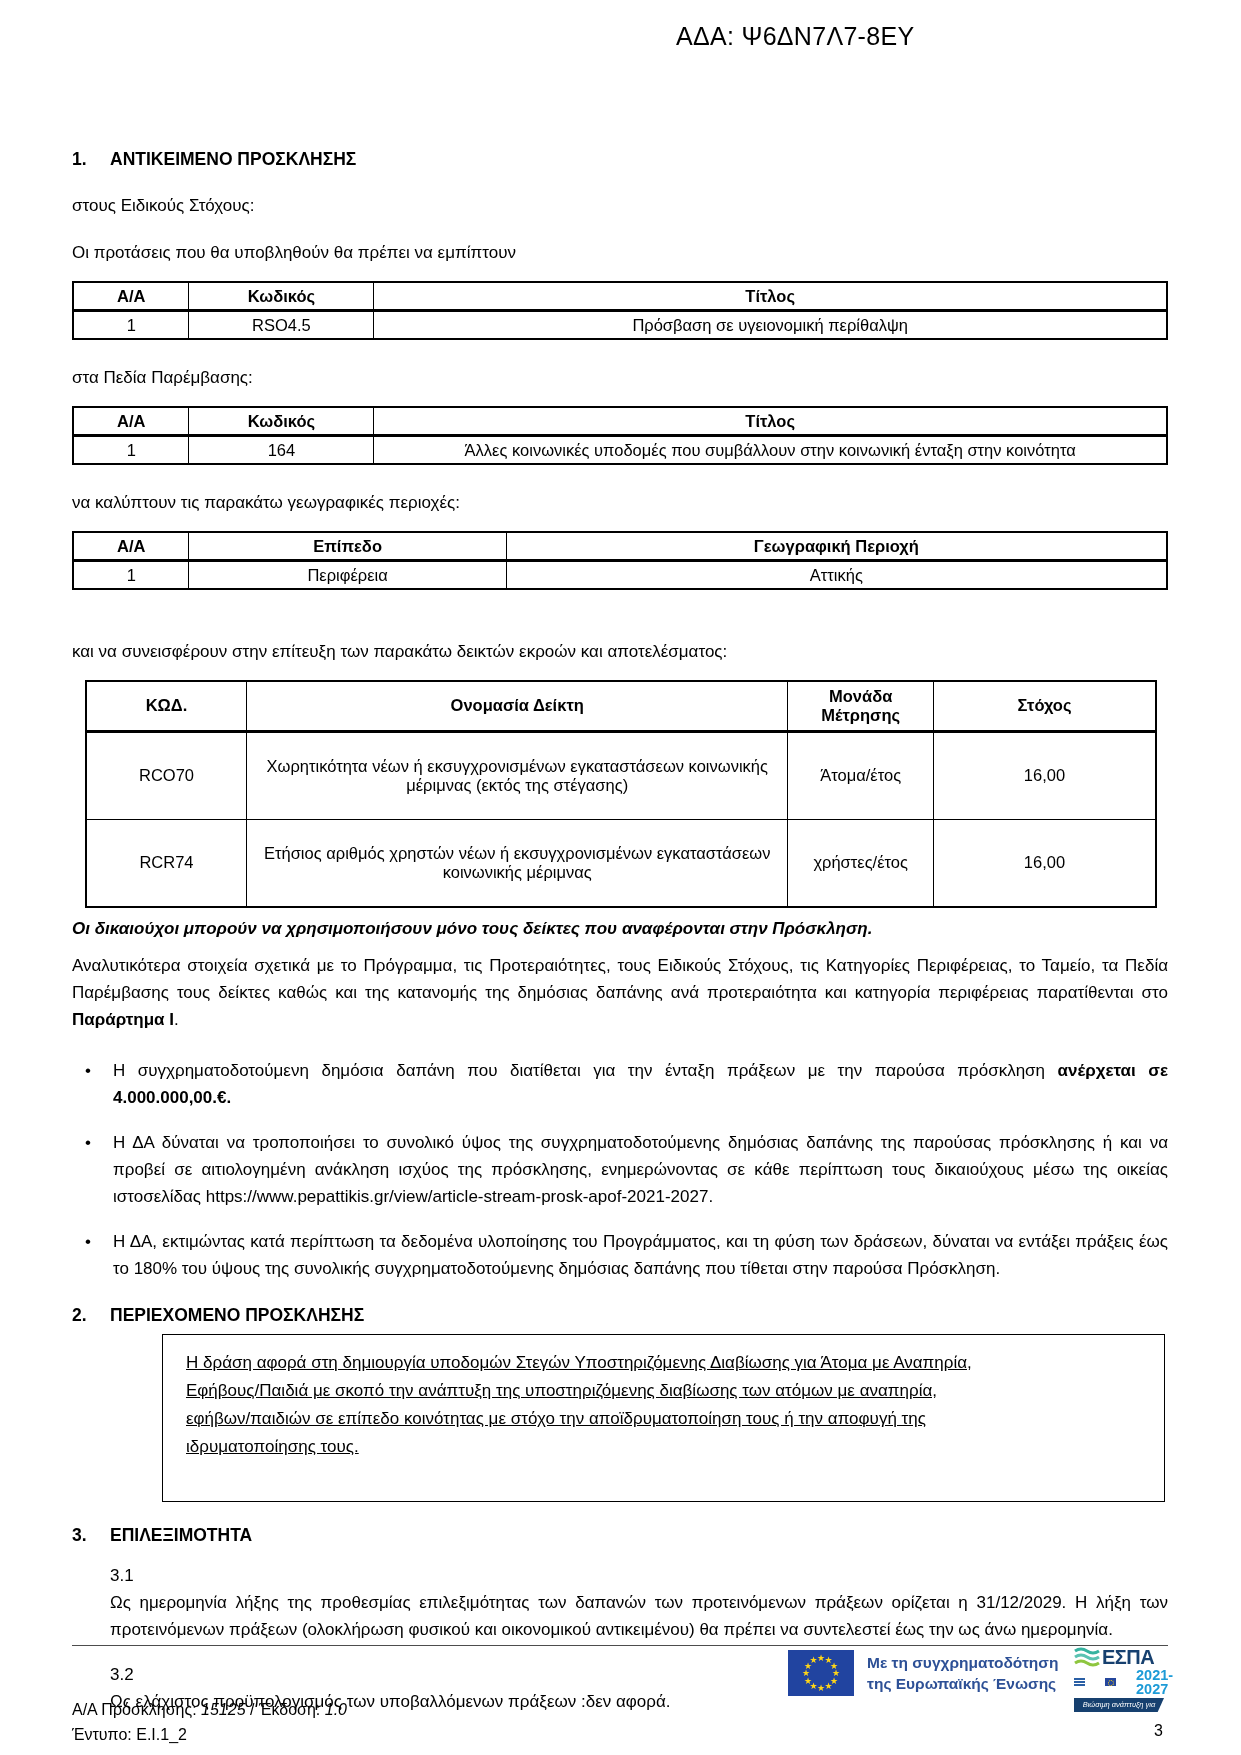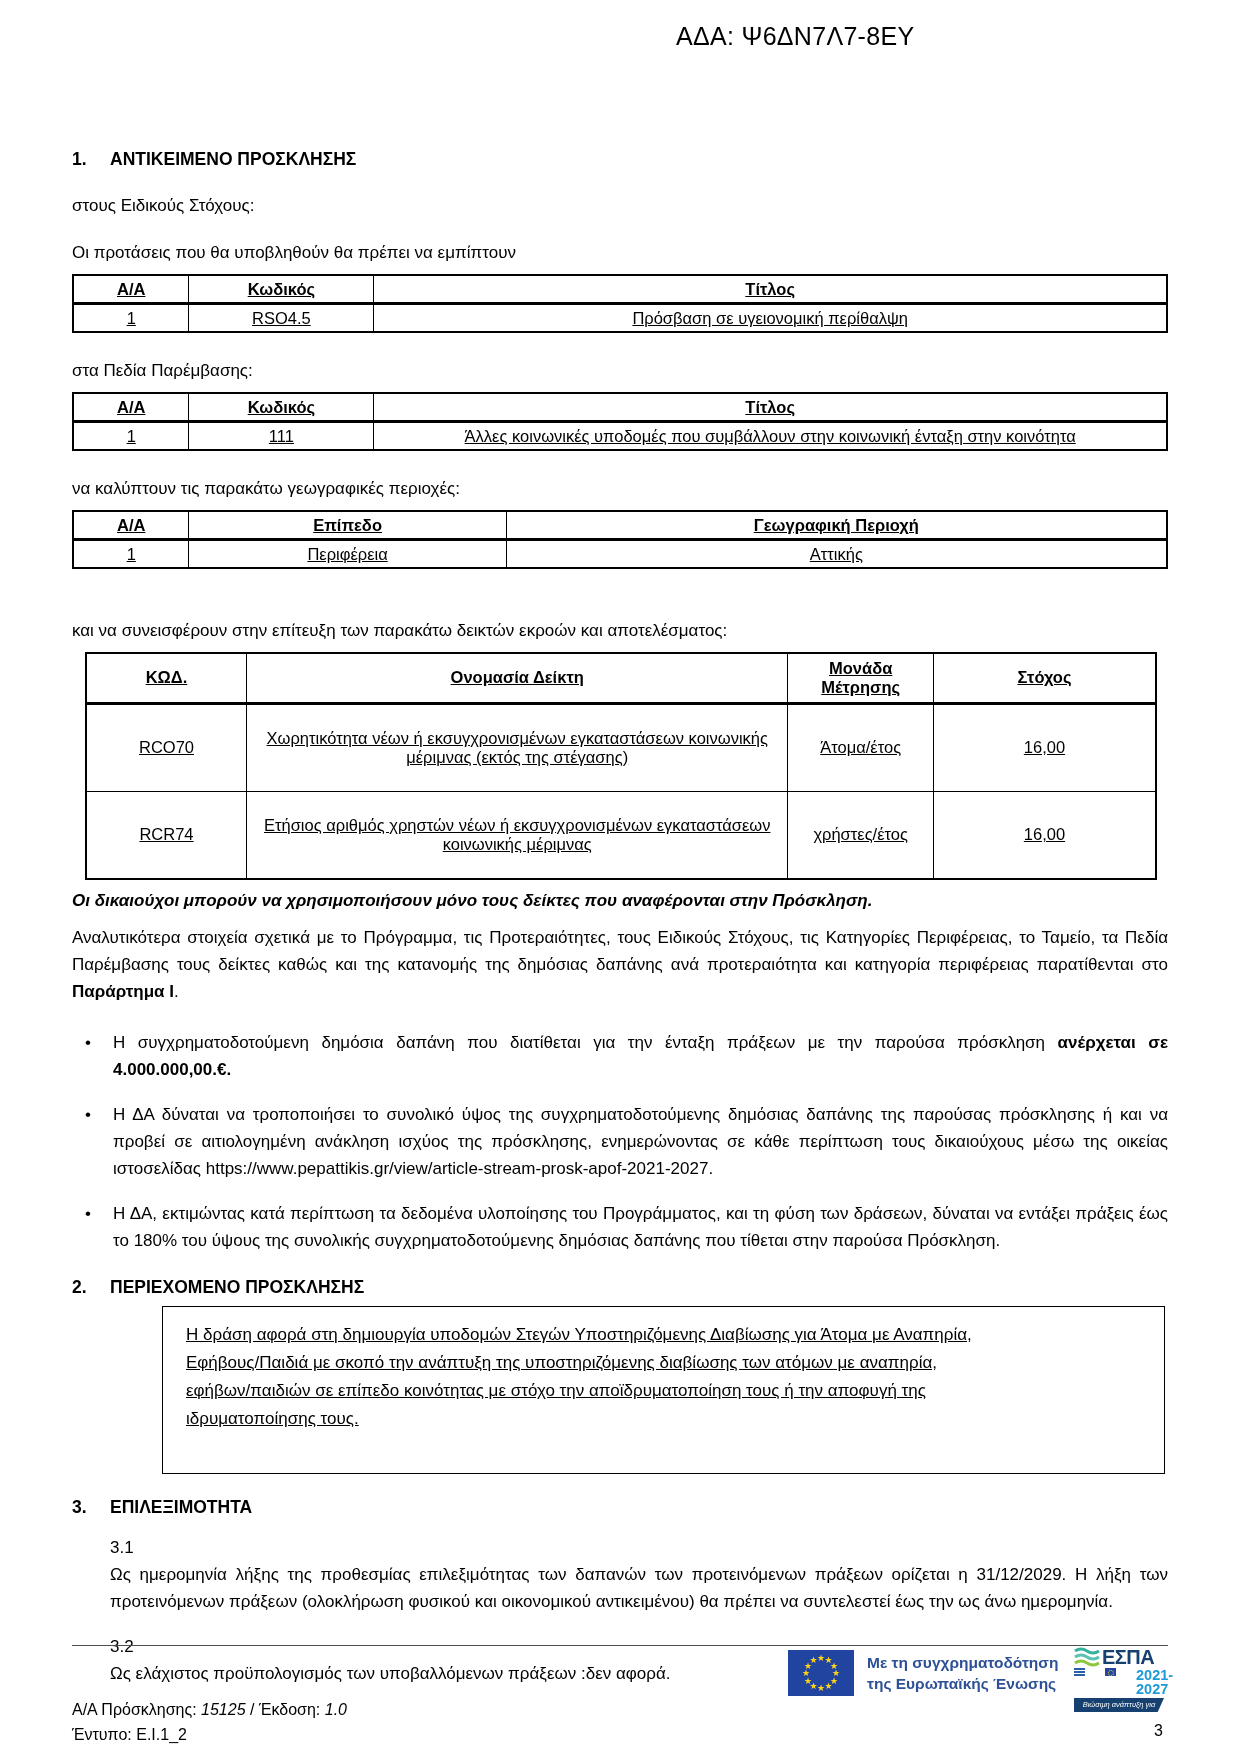--- a/index.html
+++ b/index.html
@@ -66,38 +66,38 @@
   .eu-flag span:nth-child(8){transform:rotate(210deg) translateY(-15px) rotate(-210deg);}
   .eu-flag span:nth-child(9){transform:rotate(240deg) translateY(-15px) rotate(-240deg);}
   .eu-flag span:nth-child(10){transform:rotate(270deg) translateY(-15px) rotate(-270deg);}
   .eu-flag span:nth-child(11){transform:rotate(300deg) translateY(-15px) rotate(-300deg);}
   .eu-flag span:nth-child(12){transform:rotate(330deg) translateY(-15px) rotate(-330deg);}
   .eu-text{font-size:15.5px;font-weight:bold;color:#2d5096;line-height:21px;padding-top:2px;}
 
   .espa{position:absolute;left:1074px;top:1646px;width:92px;}
   .espa-row1{display:flex;align-items:flex-end;gap:2px;}
   .espa-word{font-size:20px;font-weight:800;color:#16406f;letter-spacing:-.5px;line-height:20px;}
-  .espa-row2{display:flex;align-items:flex-start;gap:20px;margin-top:1px;}
+  .espa-row2{display:flex;align-items:center;gap:20px;margin-top:1px;}
   .flag-gr{width:11px;height:8px;flex:none;background:repeating-linear-gradient(#2a5fa5 0 1.6px,#ffffff 1.6px 3.2px);}
   .flag-eu-mini{width:11px;height:8px;flex:none;background:#24469c;position:relative;}
   .flag-eu-mini::after{content:"";position:absolute;left:3px;top:1.5px;width:4px;height:4px;border-radius:50%;border:1px dotted #ffd617;}
   .espa-years{font-size:14.5px;font-weight:bold;color:#1d9bd7;line-height:14px;}
   .espa-banner{margin-top:2px;width:90px;height:14px;background:#16406f;color:#fff;
     font-size:7.5px;font-style:italic;line-height:14px;text-align:center;
     clip-path:polygon(0 0,100% 0,93% 100%,0 100%);}
 
   .footer-meta{position:absolute;left:72px;top:1697px;font-size:16px;line-height:25px;}
   .ital{font-style:italic;}
   .page-num{position:absolute;right:78px;top:1722px;font-size:16px;}
 
   
   .mt-sec1{margin-top:148px;}
   .mt-intro1{margin-top:20px;}
   .mt-intro2{margin-top:22px;}
-  .mt-table{margin-top:8px;text-decoration:underline;}
+  .mt-table{margin-top:15px;}
   .mt-label{margin-top:24px;}
   .mt-geo-label{margin-top:24px;}
   .mt-ind-label{margin-top:48px;}
   .mt-note{margin-top:10px;}
   .mt-para{margin-top:12px;}
   .mt-sec2{margin-top:22px;}
   .mt-box{margin-top:8px;}
   .mt-sec3{margin-top:22px;}
   .mt-i31{margin-top:16px;}
   .mt-i32{margin-top:18px;}
@@ -140,21 +140,21 @@
     <thead>
       <tr>
         <th class="c1">Α/Α</th>
         <th class="c2">Κωδικός</th>
         <th>Τίτλος</th>
       </tr>
     </thead>
     <tbody>
       <tr>
         <td>1</td>
-        <td>111</td>
+        <td>164</td>
         <td>Άλλες κοινωνικές υποδομές που συμβάλλουν στην κοινωνική ένταξη στην κοινότητα</td>
       </tr>
     </tbody>
   </table>
 
   <div class="p mt-geo-label">να καλύπτουν τις παρακάτω γεωγραφικές περιοχές:</div>
 
   <table class="t3 t3g mt-table">
     <thead>
       <tr>

